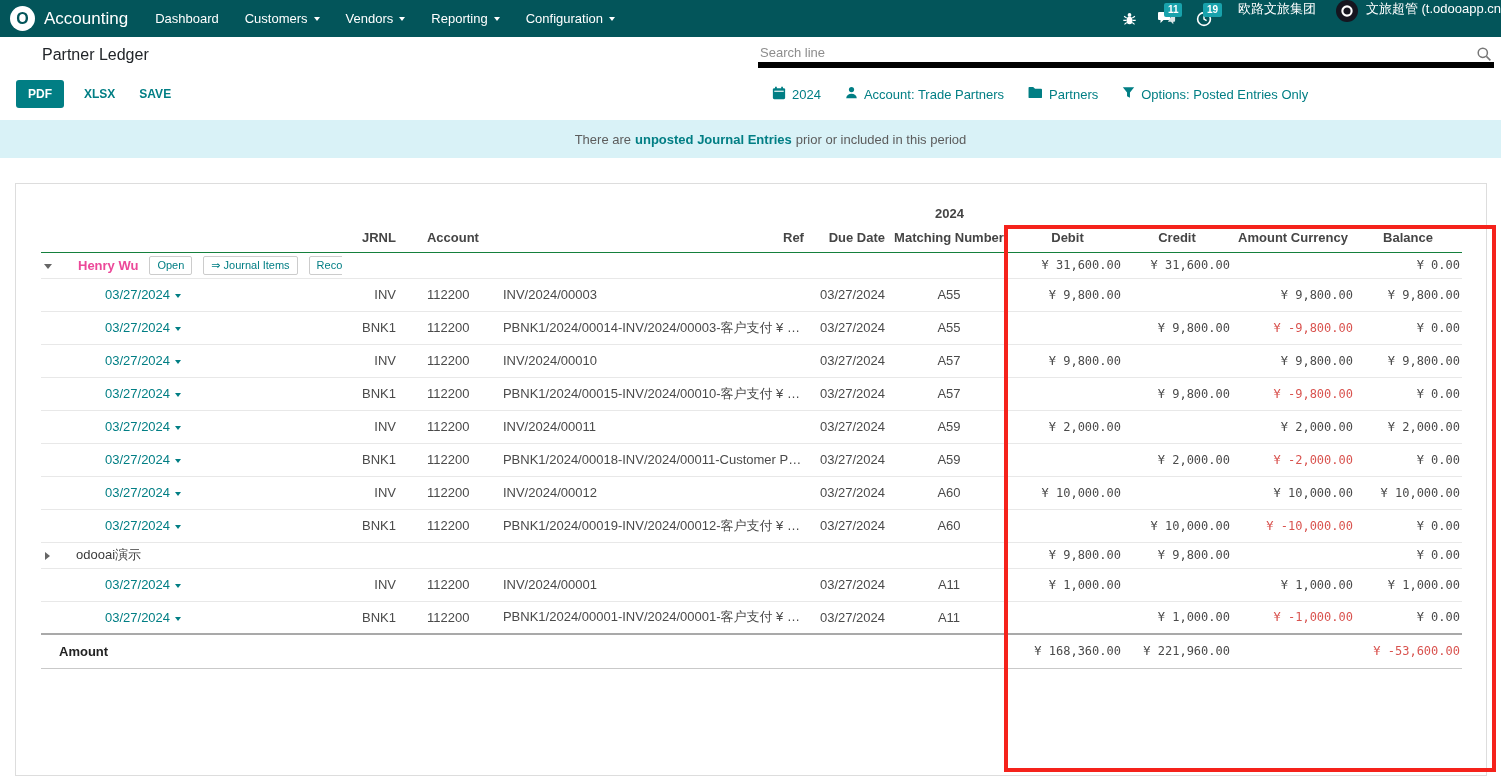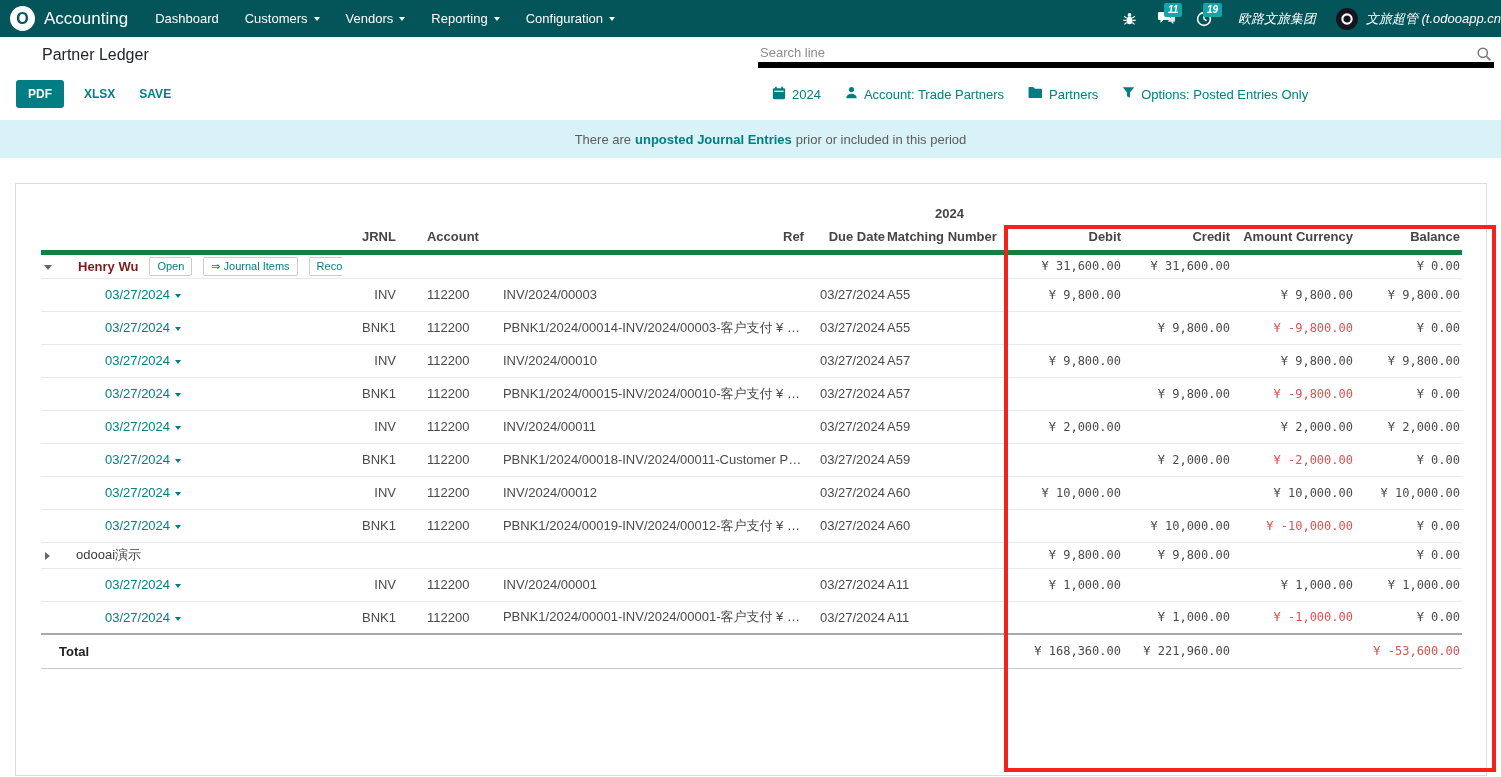--- a/index.html
+++ b/index.html
@@ -14,21 +14,21 @@
   
   .navbar{position:absolute;top:0;left:0;right:0;height:37px;background:var(--navbar-bg);
           display:flex;align-items:center;padding-left:10px;color:#fff;white-space:nowrap;z-index:20;overflow:hidden;}
   .logo{width:25px;height:25px;border-radius:50%;background:#fff;color:var(--navbar-bg);
         display:inline-flex;align-items:center;justify-content:center;font-weight:bold;font-size:16px;margin-right:9px;flex:none;cursor:pointer;}
   .app-name{font-size:17px;margin-right:14px;cursor:pointer;}
   .menu{display:flex;height:37px;}
   .menu-item{font-size:13px;padding:0 13px;display:inline-flex;align-items:center;cursor:pointer;}
   .menu-caret{display:inline-block;width:0;height:0;border-left:3.5px solid transparent;border-right:3.5px solid transparent;
               border-top:4px solid #fff;margin-left:6px;}
-  .systray{margin-left:auto;display:flex;align-items:center;height:37px;font-style:italic;}
+  .systray{margin-left:auto;display:flex;align-items:flex-start;height:37px;}
   .tray{position:relative;padding:0 10px;height:37px;display:inline-flex;align-items:center;cursor:pointer;}
   .badge{position:absolute;top:3px;left:17px;background:var(--badge);color:#fff;font-size:10px;
          padding:1px 4px;border-radius:2px;line-height:1.15;font-weight:bold;}
   .company{font-size:13px;padding:0 16px;cursor:pointer;}
   .avatar{width:22px;height:22px;border-radius:50%;background:#15151f;display:inline-flex;
           align-items:center;justify-content:center;margin:0 8px 0 4px;flex:none;cursor:pointer;}
   .username{font-size:13px;cursor:pointer;}
 
   
   .page-title{position:absolute;left:42px;top:46px;font-size:16px;color:#212529;}
@@ -52,41 +52,41 @@
           display:flex;align-items:center;justify-content:center;font-size:13px;color:#5c5c5c;padding-left:40px;}
   .banner .strong{color:var(--accent);font-weight:bold;margin:0 4px;}
 
   
   .card{position:absolute;left:15px;right:14px;top:183px;bottom:1px;background:#fff;
         border:1px solid #ddd;padding:6px 24px 0 25px;overflow:hidden;}
   table{width:100%;border-collapse:collapse;table-layout:fixed;font-size:13px;color:#4a4a4a;}
   th{font-weight:bold;color:#454545;white-space:nowrap;overflow:hidden;}
   td{white-space:nowrap;overflow:hidden;vertical-align:middle;}
   .year-row th{height:34px;vertical-align:bottom;padding-bottom:3px;}
-  .header-row th{height:28px;vertical-align:middle;border-bottom:5px solid #15803d;}
+  .header-row th{height:28px;vertical-align:middle;border-bottom:1px solid #15803d;}
   .ta-r{text-align:right;} .ta-l{text-align:left;} .ta-c{text-align:center;}
   tbody td{border-bottom:1px solid #e8e8e8;}
   .row-group td{height:26px;}
   .row-detail td{height:33px;}
   .row-total td{height:34px;border-top:2px solid #a9a9a9;border-bottom:1px solid #c9c9c9;}
   .cell-jrnl{text-align:right;padding-right:6px;}
   .cell-account{text-align:left;padding-left:25px;}
   .cell-ref{text-align:left;text-overflow:ellipsis;}
   .cell-due{text-align:right;}
-  .cell-matching{text-align:left;padding-right:2px;}
+  .cell-matching{text-align:center;padding-right:2px;}
   .num{font-family:"DejaVu Sans Mono",monospace;font-size:12px;text-align:right;padding-right:2px;}
   .num.neg{color:var(--negative);}
-  .num-h{padding-right:2px;}
+  .num-h{padding-right:2px;text-align:center;}
   .caret{cursor:pointer;}
   .caret-down{display:inline-block;width:0;height:0;border-left:4px solid transparent;border-right:4px solid transparent;
               border-top:5px solid #666;margin-left:2px;vertical-align:middle;}
   .caret-right{display:inline-block;width:0;height:0;border-top:4px solid transparent;border-bottom:4px solid transparent;
                border-left:5px solid #666;margin-left:3px;vertical-align:middle;}
   .partner-name{margin-left:26px;color:#3a3a3a;}
-  .partner-name.bold{font-weight:bold;color:#7f1d1d;}
+  .partner-name.bold{font-weight:bold;color:#ec4899;}
   .chip{display:inline-block;margin-left:11px;border:1px solid #ccc;border-radius:2px;background:#fff;
         color:var(--accent);font-size:11px;line-height:15px;padding:1px 7px;cursor:pointer;vertical-align:1px;}
   .chip-icon{margin-right:3px;}
   .date-link{margin-left:63px;color:var(--accent);cursor:pointer;}
   .date-caret{display:inline-block;width:0;height:0;border-left:3.5px solid transparent;border-right:3.5px solid transparent;
               border-top:4.5px solid var(--accent);margin-left:5px;vertical-align:1px;}
   .cell-total-label{font-weight:bold;color:#222;padding-left:18px;}
 
   
   .annotation{position:absolute;left:1004px;top:225px;width:492px;height:547px;
@@ -364,21 +364,21 @@
           <td class="cell-account">112200</td>
           <td class="cell-ref">PBNK1/2024/00001-INV/2024/00001-客户支付 ¥ 1,...</td>
           <td class="cell-due">03/27/2024</td>
           <td class="cell-matching">A11</td>
           <td class="num"></td>
           <td class="num">¥ 1,000.00</td>
           <td class="num neg">¥ -1,000.00</td>
           <td class="num">¥ 0.00</td>
         </tr>
         <tr class="row-total">
-          <td class="cell-total-label">Total</td>
+          <td class="cell-total-label">Amount</td>
           <td class="cell-jrnl"></td>
           <td class="cell-account"></td>
           <td class="cell-ref"></td>
           <td class="cell-due"></td>
           <td class="cell-matching"></td>
           <td class="num">¥ 168,360.00</td>
           <td class="num">¥ 221,960.00</td>
           <td class="num"></td>
           <td class="num neg">¥ -53,600.00</td>
         </tr>

